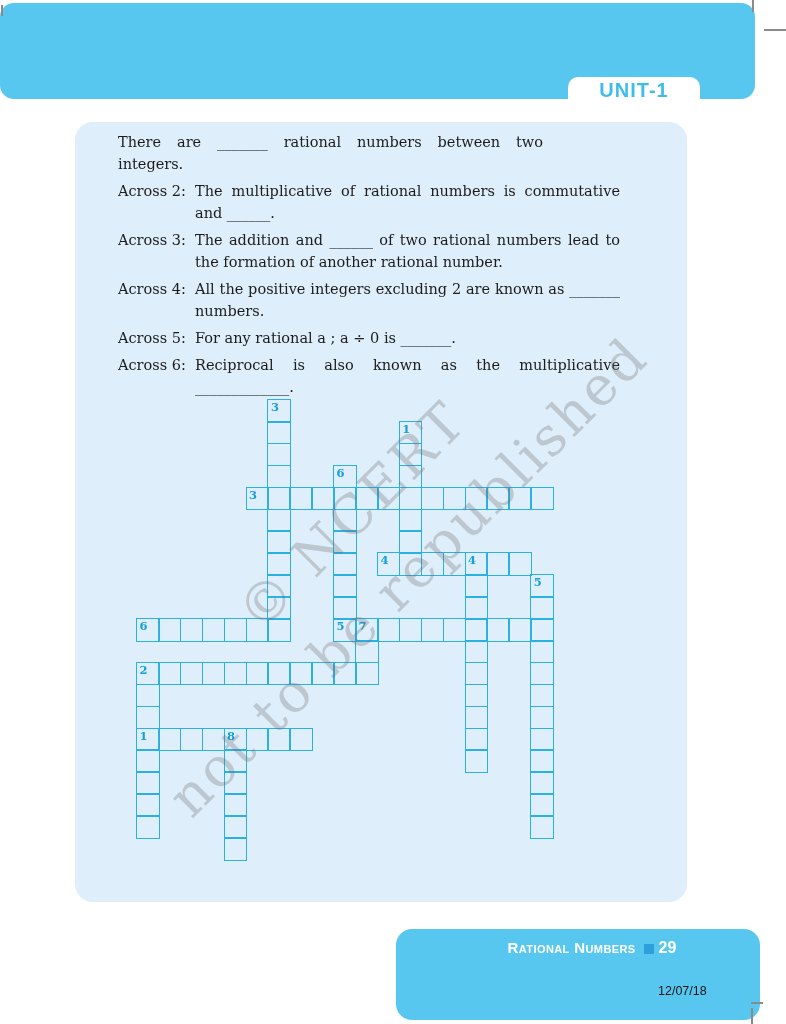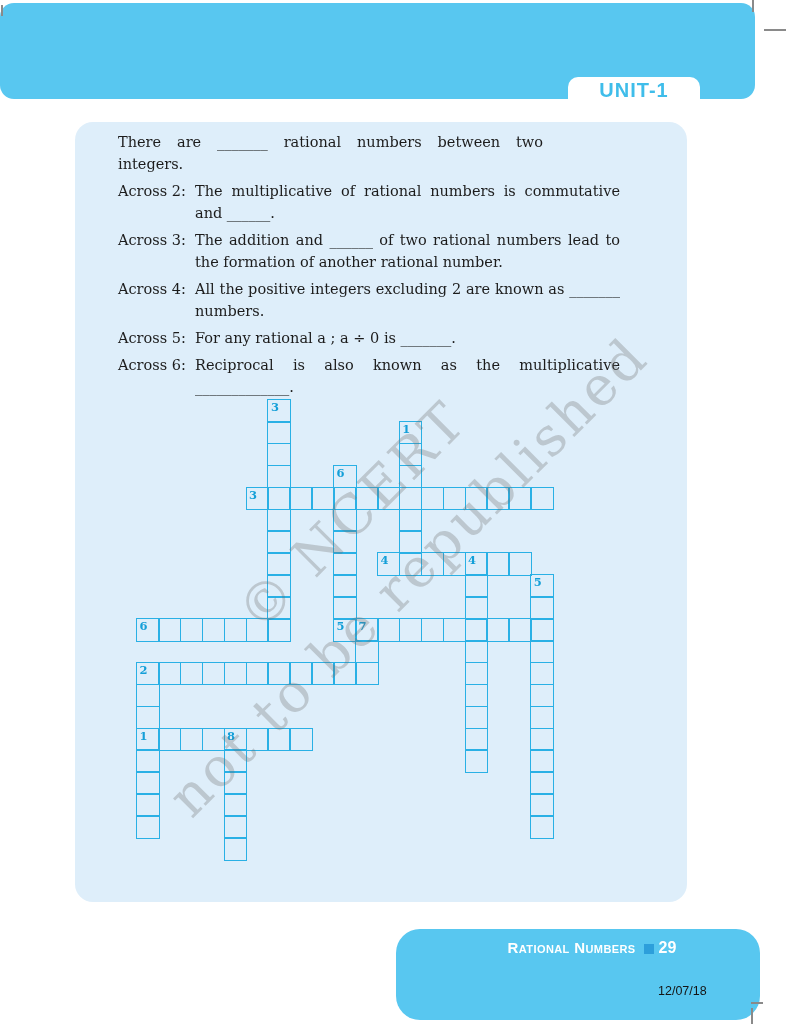--- a/index.html
+++ b/index.html
@@ -27,21 +27,21 @@
   .cw-num{position:absolute;font-size:11.5px;font-weight:bold;color:var(--num);
         line-height:1;font-family:"DejaVu Serif", serif;}
   
   .watermark{position:absolute;left:0;top:0;width:786px;height:1024px;pointer-events:none;}
   .wm{position:absolute;white-space:nowrap;color:rgba(110,110,110,0.30);
         font-family:"DejaVu Serif", serif;font-size:54px;letter-spacing:3px;}
   .wm1{left:352px;top:516px;transform:translate(-50%,-50%) rotate(-45deg);}
   .wm2{left:408px;top:577px;transform:translate(-50%,-50%) rotate(-45deg);}
   
   .footer{position:absolute;left:396px;top:929px;width:364px;height:91px;
-        background:var(--band);border-radius:24px;}
+        background:var(--band);border-radius:16px;}
   .footer-title-row{position:absolute;left:0;top:9px;width:100%;text-align:center;
         padding-left:28px;box-sizing:border-box;}
   .chapter{font-family:"Liberation Sans", sans-serif;font-weight:bold;
         font-variant:small-caps;font-size:15px;letter-spacing:0.4px;color:#ffffff;}
   .sq{display:inline-block;width:10px;height:10px;background:var(--sq);
         margin:0 5px 0 8px;vertical-align:-1px;}
   .pageno{font-family:"Liberation Sans", sans-serif;font-weight:bold;font-size:16px;
         color:#ffffff;}
   .date{position:absolute;left:262px;top:55px;font-family:"Liberation Sans", sans-serif;
         font-size:12.5px;color:#151515;}

